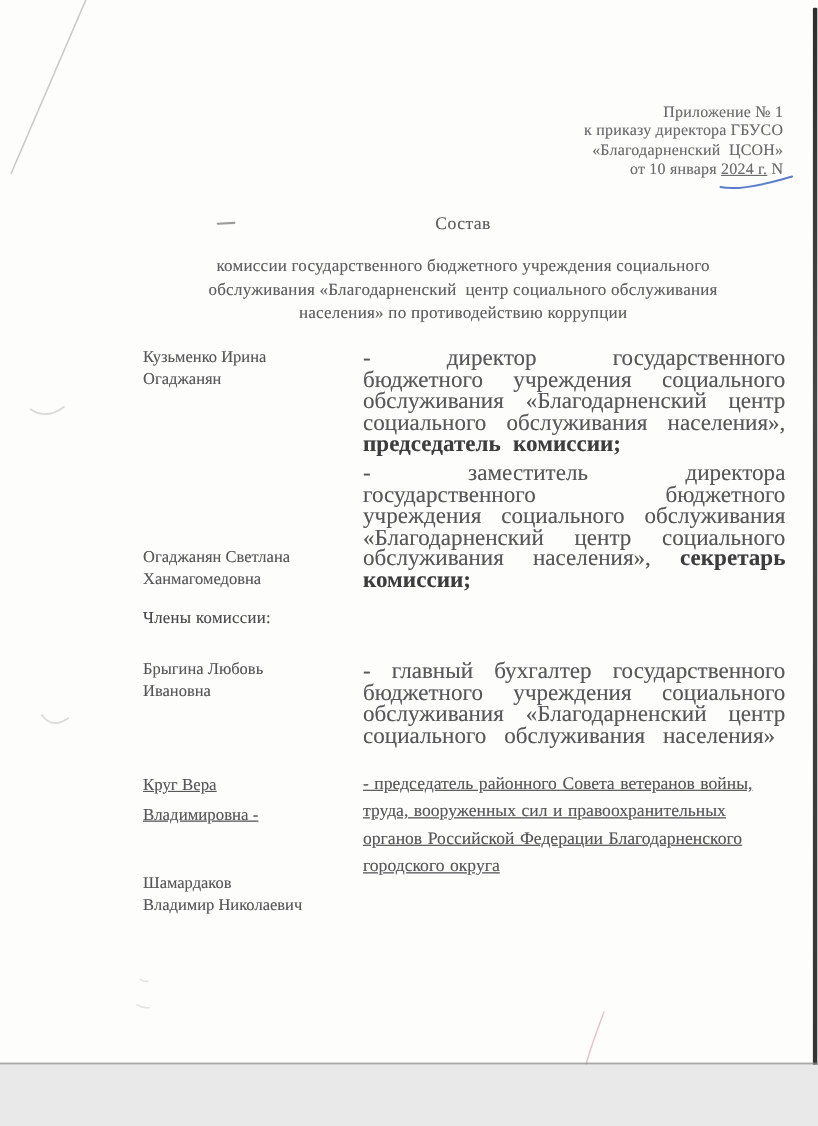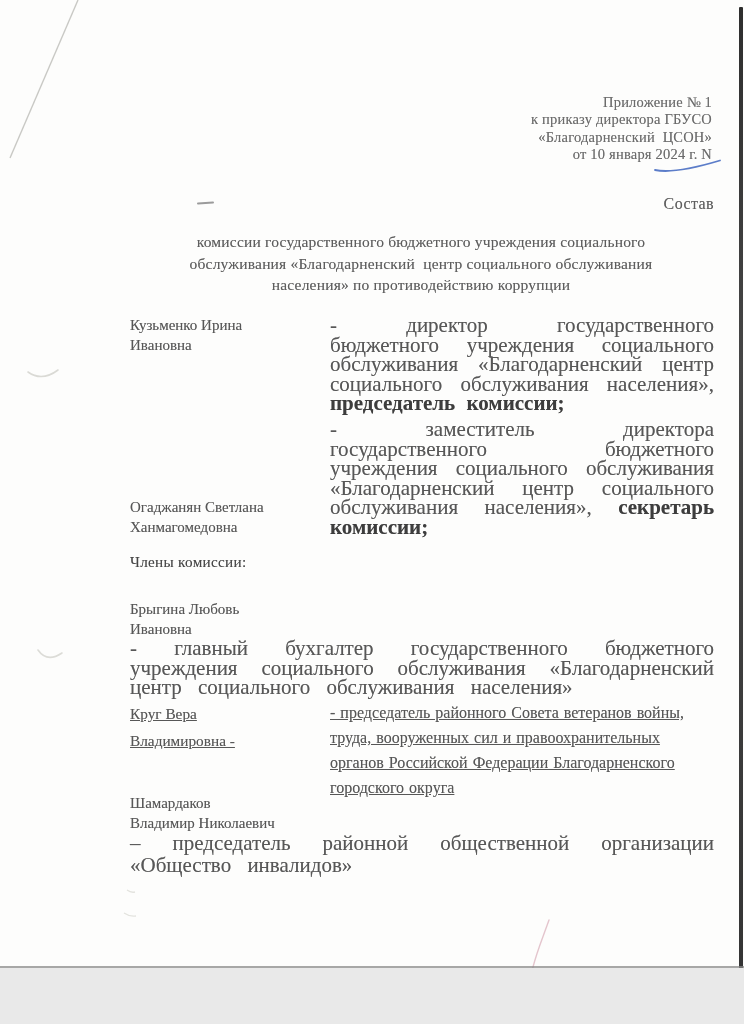--- a/index.html
+++ b/index.html
@@ -15,46 +15,46 @@
 
   
   .doc{position:absolute;left:128px;top:0;width:586px;height:100%;}
 
   .header{
     position:absolute;top:76px;right:2px;text-align:right;
     font-size:14.5px;line-height:17.6px;color:#6c6c6c;
     white-space:pre-line;letter-spacing:.2px;
   }
   .header .line4{white-space:nowrap;}
-  .date-wrap{position:relative;display:inline-block;}
+  .date-wrap{position:relative;display:inline-block;text-decoration:underline;}
   .date-underline{position:absolute;left:-3px;top:13px;width:70px;height:16px;overflow:visible;}
 
   .title{
-    position:absolute;top:195px;left:0;width:100%;text-align:right;
+    position:absolute;top:195px;left:0;width:100%;text-align:center;
     font-size:16px;color:#5e5e5e;letter-spacing:.4px;
   }
   .subtitle{
     position:absolute;top:231px;left:41px;width:504px;text-align:center;
     font-size:15.5px;line-height:21.5px;color:#5e5e5e;letter-spacing:.2px;
   }
 
   .member{position:absolute;left:2px;right:0;display:flex;}
   .member .name{
     flex:none;width:200px;white-space:pre-line;
     font-size:15px;line-height:19.5px;
   }
   .member .role{
     flex:1;text-align:justify;font-size:21px;line-height:19.5px;
     word-spacing:11px;
   }
   .member .role .b{font-weight:bold;color:#3d3d3d;word-spacing:6px;}
 
   .m1{top:316px;}
   .m2{top:420px;align-items:flex-end;}
-  .m3{top:600px;flex-direction:column;}
+  .m3{top:600px;}
   .m4{top:700px;text-decoration:underline;}
   .m4 .name{font-size:15.3px;line-height:27px;}
   .m4 .role{text-align:left;word-spacing:1px;font-size:16px;line-height:25px;}
   .m5{top:794px;flex-direction:column;}
   .m5 .role{line-height:21.8px;}
 
   .section-heading{
     position:absolute;top:553px;left:2px;
     font-weight:normal;font-size:15.2px;color:#474747;letter-spacing:.3px;
   }
@@ -101,21 +101,21 @@
           </svg></span><span>&nbsp;N</span>
       </div>
     </div>
 
     <div class="title soft">Состав</div>
 
     <div class="subtitle soft">комиссии государственного бюджетного учреждения социального обслуживания «Благодарненский&nbsp; центр социального обслуживания населения» по противодействию коррупции</div>
 
     <div class="member m1 soft">
       <div class="name">Кузьменко Ирина
-Ивановна</div>
+Огаджанян</div>
       <div class="role"><span>- директор государственного бюджетного учреждения социального обслуживания «Благодарненский центр социального обслуживания населения», </span><span class="b">председатель комиссии;</span></div>
     </div>
 
     <div class="member m2 soft">
       <div class="name">Огаджанян Светлана
 Ханмагомедовна</div>
       <div class="role"><span>- заместитель директора государственного бюджетного учреждения социального обслуживания «Благодарненский центр социального обслуживания населения», </span><span class="b">секретарь комиссии;</span></div>
     </div>
 
     <div class="section-heading soft">Члены комиссии:</div>
@@ -128,20 +128,19 @@
 
     <div class="member m4 soft">
       <div class="name">Круг Вера
 Владимировна -</div>
       <div class="role"><span>- председатель районного Совета ветеранов войны, труда, вооруженных сил и правоохранительных органов Российской Федерации Благодарненского городского округа</span><span class="b"></span></div>
     </div>
 
     <div class="member m5 soft">
       <div class="name">Шамардаков
 Владимир Николаевич</div>
-      <div class="role"><span>– председатель районной общественной организации «Общество инвалидов»</span><span class="b"></span></div>
     </div>
 
   </div>
 
   <div class="edge-right"></div>
   <div class="edge-bottom"></div>
 </div>
 
 </body></html>

